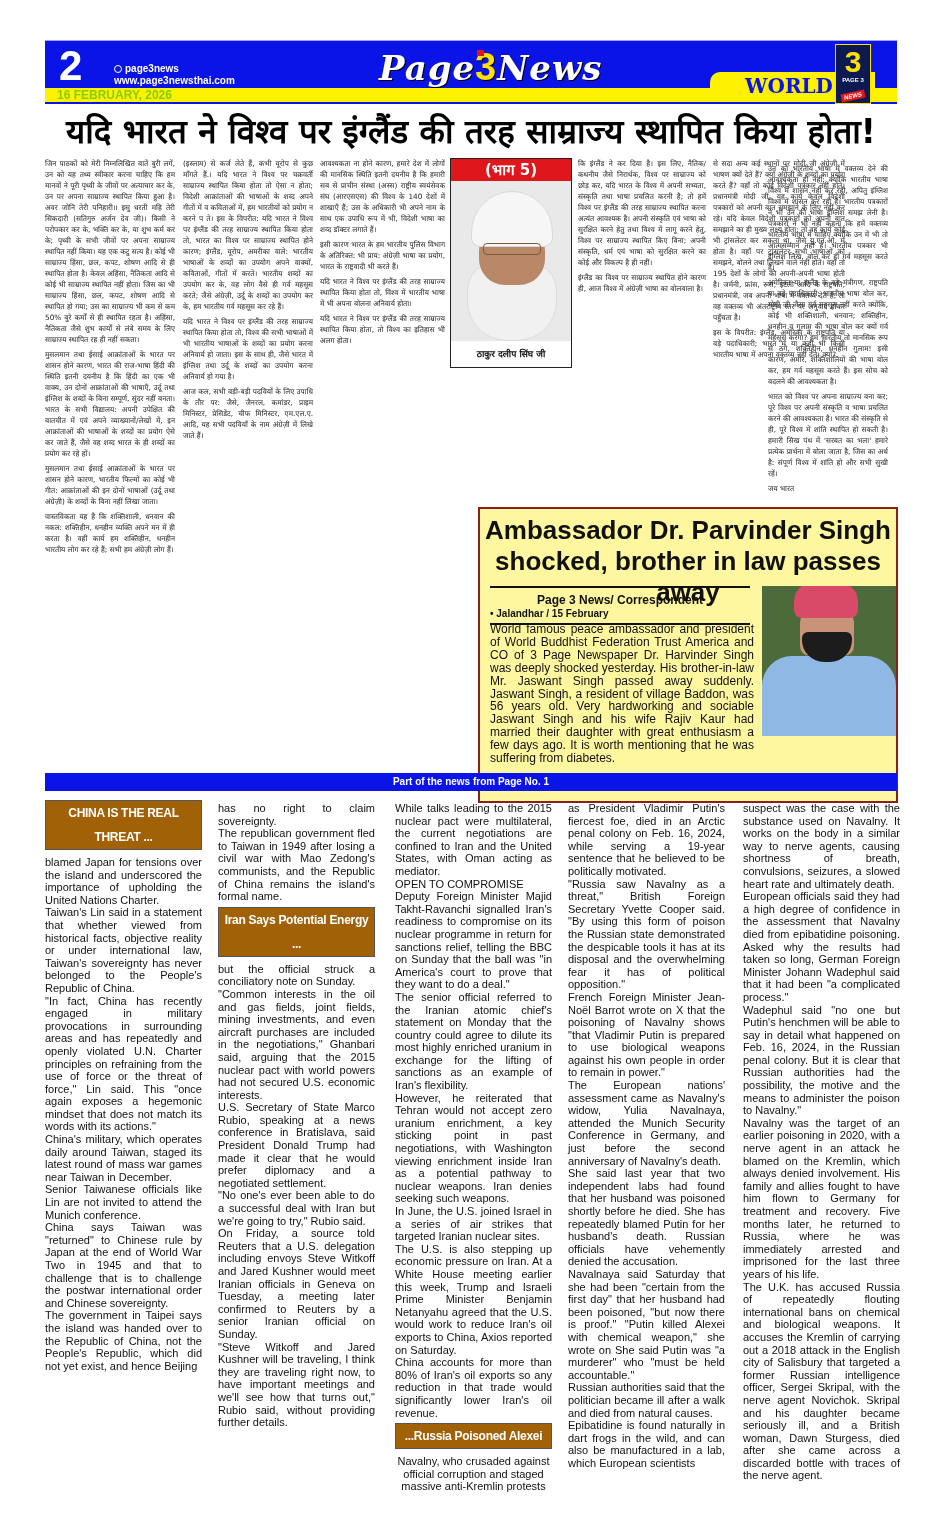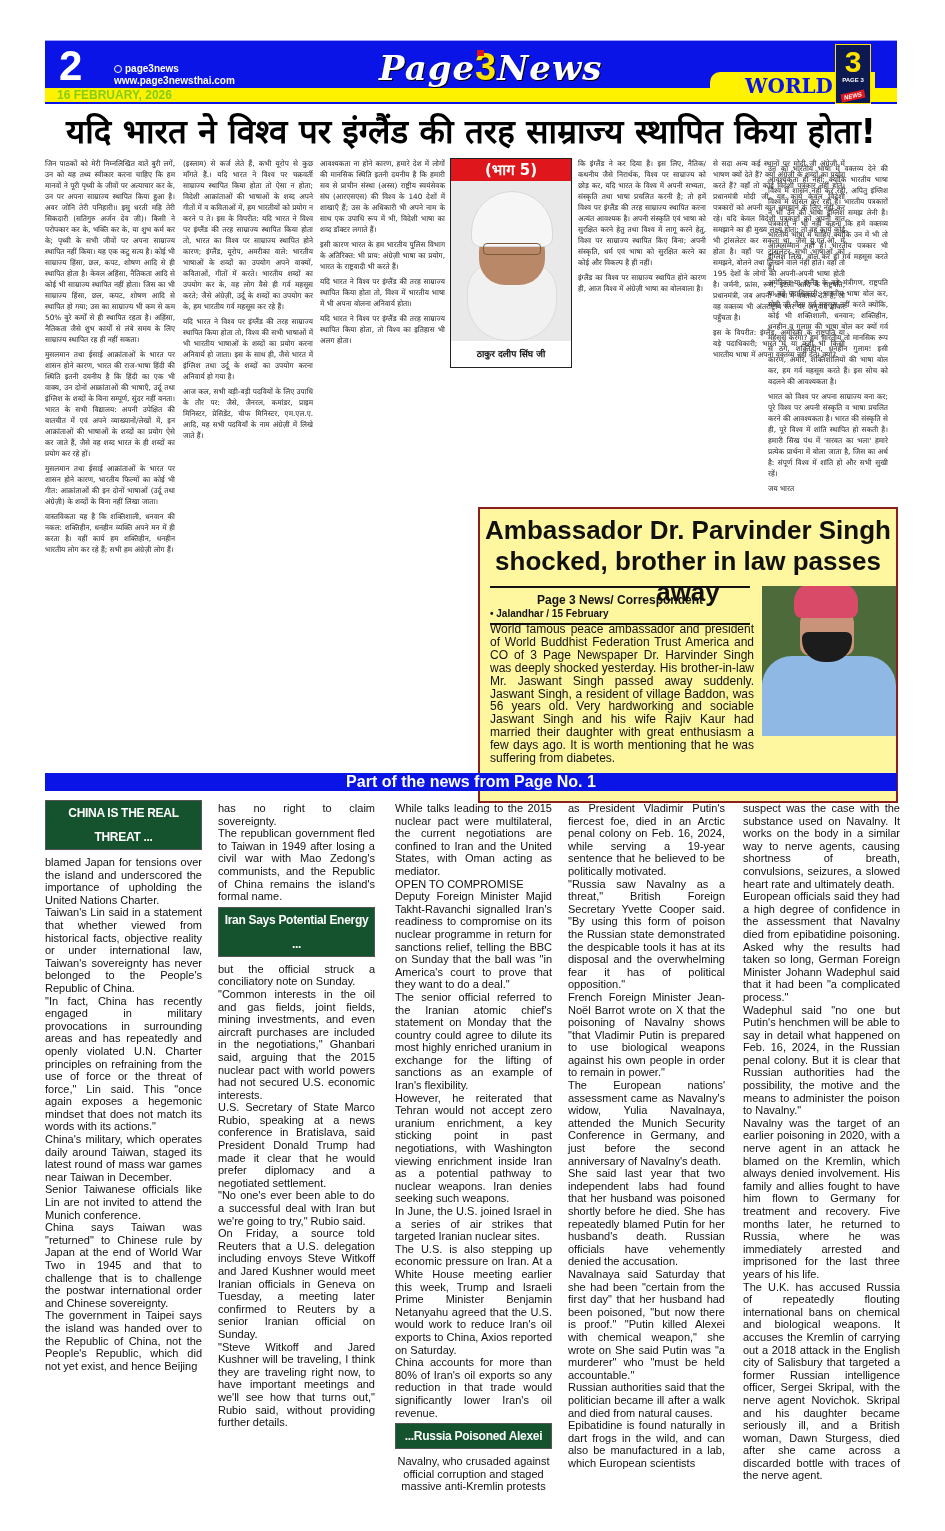--- a/index.html
+++ b/index.html
@@ -41,24 +41,24 @@
   .amb .rule { height: 2px; background: #111; }
   .amb .corr { font-size: 12px; font-weight: bold; text-align: center; line-height: 14px; margin-top: 5px; }
   .amb .place { font-size: 10px; font-weight: bold; line-height: 13px; margin-bottom: 3px; }
   .amb .body { position: absolute; left: 10px; top: 114px; width: 264px; font-size: 12px; line-height: 12.9px; text-align: justify; color: #111; }
   .amb .photo { position: absolute; left: 282px; top: 77px; width: 134px; height: 150px; background: #4d6b3a; overflow: hidden; }
   .amb .photo .shirt { position: absolute; left: 0; right: 0; bottom: 0; height: 80px; background: #8fb9e4; border-radius: 30px 30px 0 0; }
   .amb .photo .turb { position: absolute; left: 32px; top: -4px; width: 64px; height: 36px; background: #d94a68; border-radius: 20px 20px 8px 8px; }
   .amb .photo .face { position: absolute; left: 38px; top: 26px; width: 54px; height: 44px; background: #c89378; border-radius: 10px; }
   .amb .photo .beard { position: absolute; left: 40px; top: 46px; width: 50px; height: 30px; background: #1c1c1c; border-radius: 6px 6px 22px 22px; }
   
-  .part-bar { position: absolute; left: 45px; top: 773px; width: 852px; height: 18px; background: #0a14e6; color: #fff; text-align: center; font-size: 16px; font-weight: bold; line-height: 18px; }
+  .part-bar { position: absolute; left: 45px; top: 773px; width: 852px; height: 18px; background: #0a14e6; color: #fff; text-align: center; font-size: 10px; font-weight: bold; line-height: 18px; }
   .ecol { position: absolute; top: 802px; font-size: 11px; line-height: 12.6px; text-align: justify; color: #111; }
   .ecol p { margin-bottom: 0; }
-  .sec-head { background: #14532d; color: #fff; font-weight: bold; text-align: center; font-size: 12px; line-height: 24px; margin: 4px 0 6px 0; border: 1px solid #555; letter-spacing: -0.3px; }
+  .sec-head { background: #a16207; color: #fff; font-weight: bold; text-align: center; font-size: 12px; line-height: 24px; margin: 4px 0 6px 0; border: 1px solid #555; letter-spacing: -0.3px; }
 </style>
 </head>
 <body>
 
 <div class="page">
 
   <div class="masthead">
     <div class="yellowbar"></div>
     <div class="page-num">2</div>
     <div class="social">

